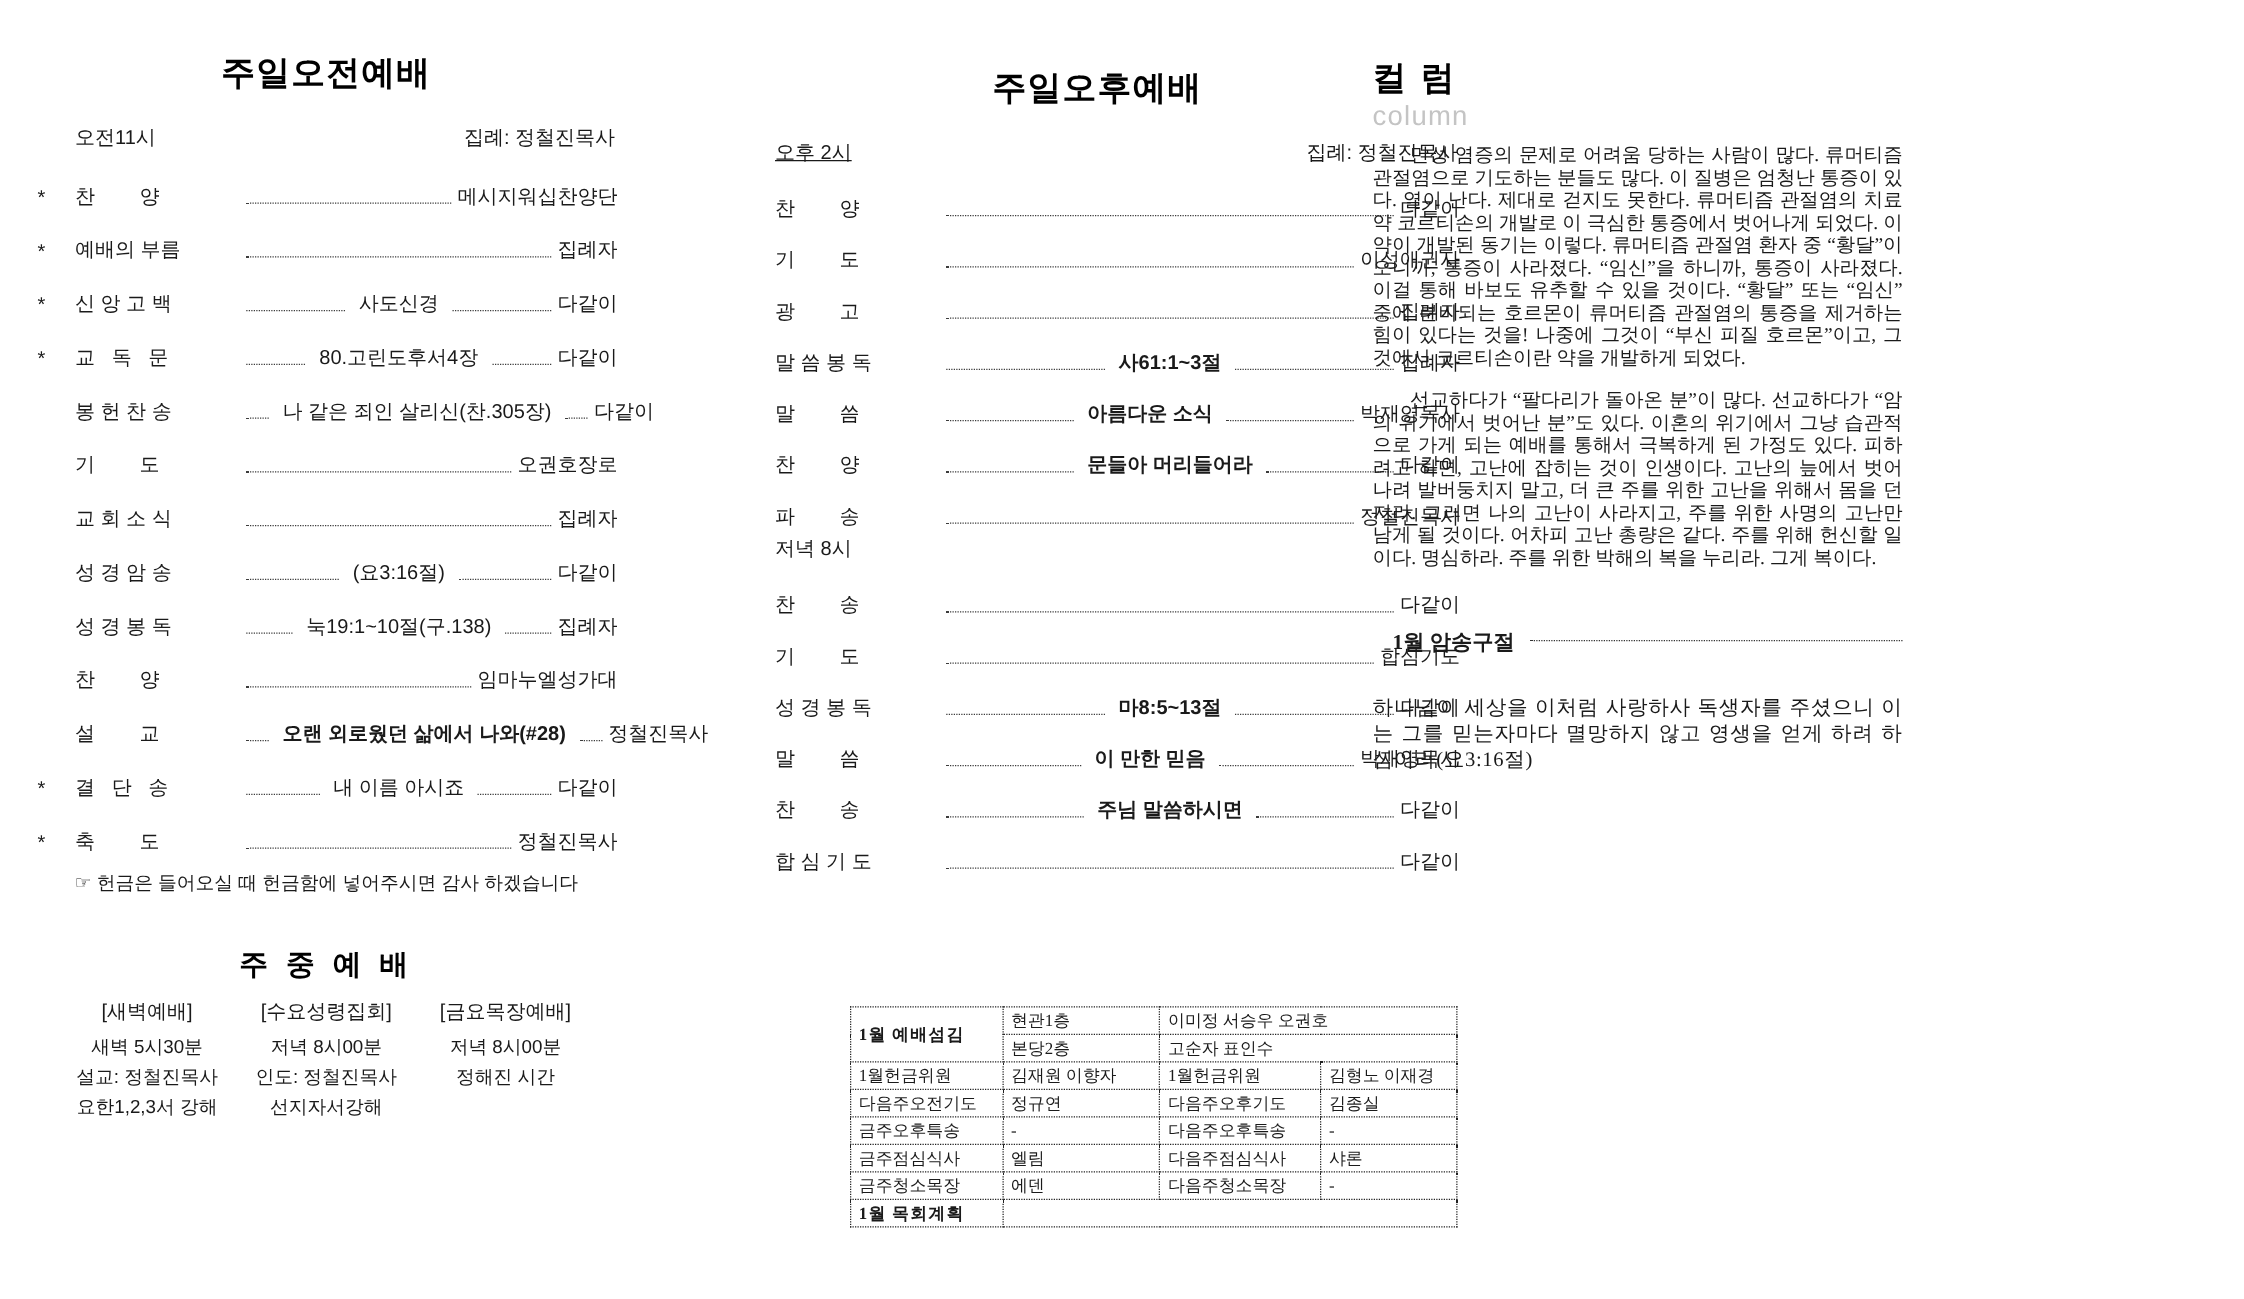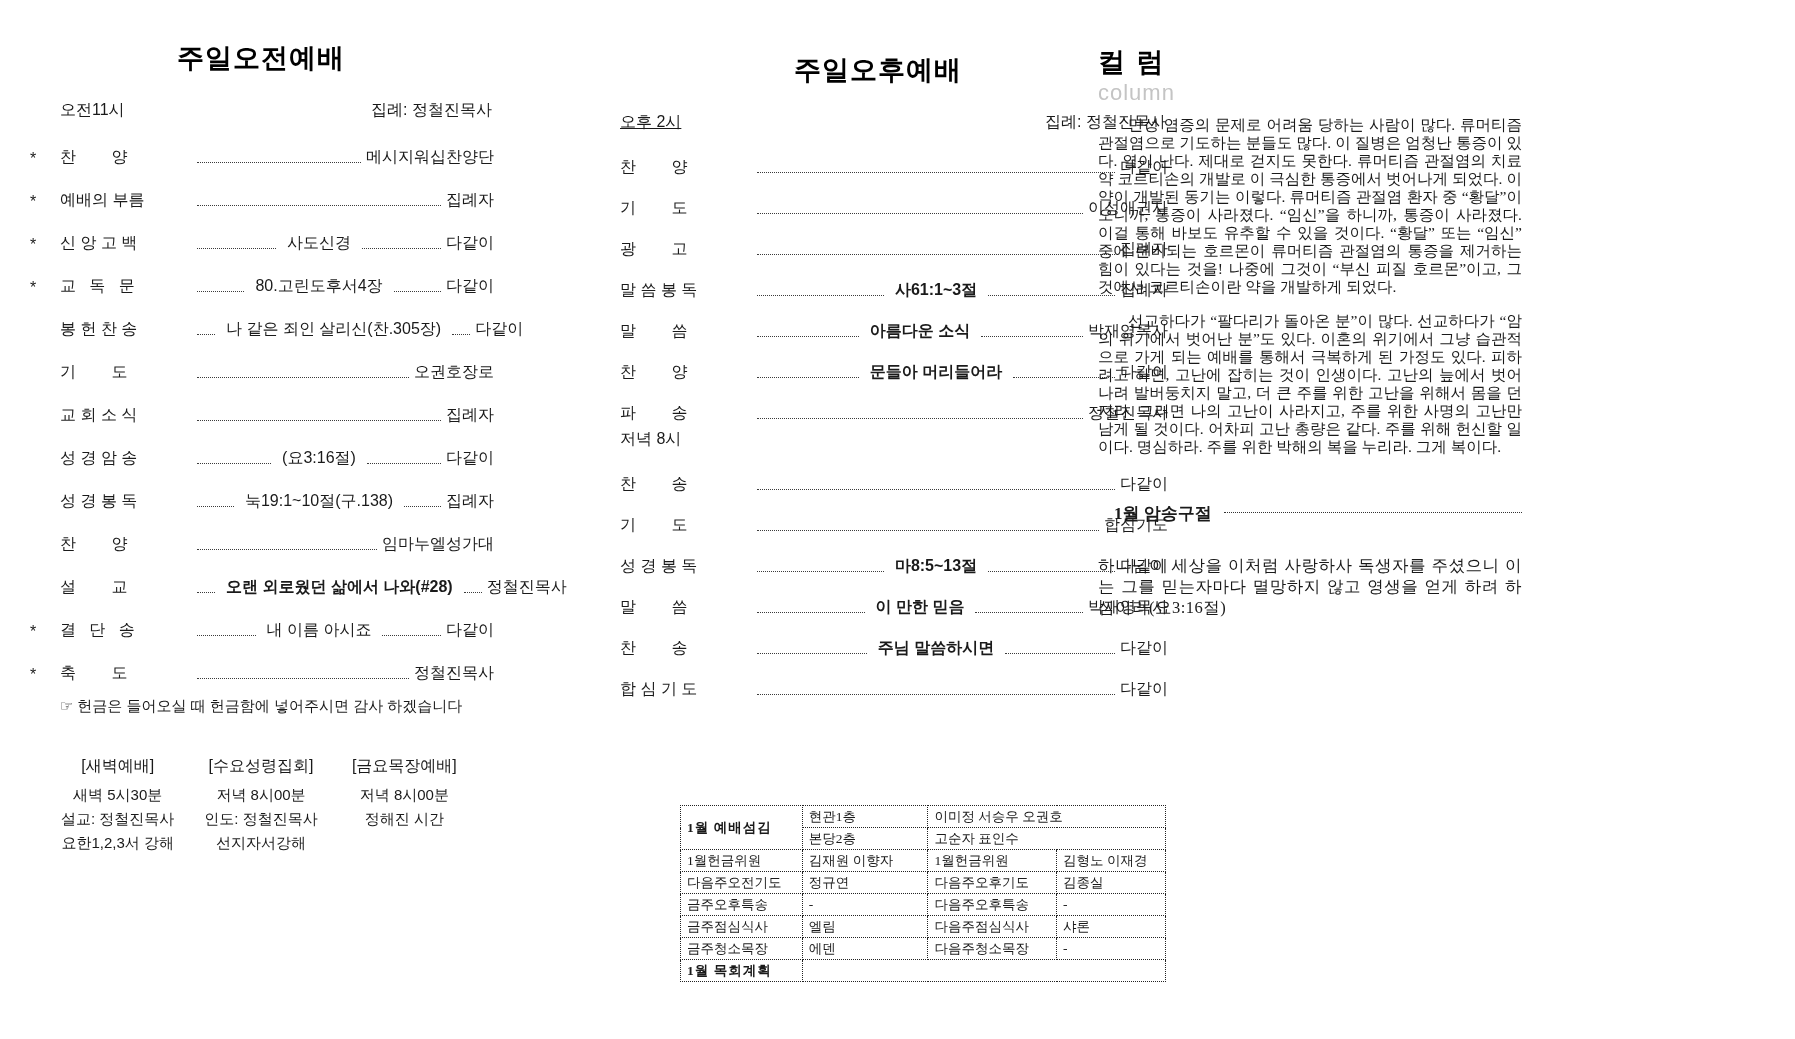--- a/index.html
+++ b/index.html
@@ -187,20 +187,21 @@
         <span class="star">*</span>
         <span class="label">축        도</span>
         <span class="dots"></span>
 
         <span class="right">정철진목사</span>
       </div>
     </div>
   <div class="note">☞ 헌금은 들어오실 때 헌금함에 넣어주시면 감사 하겠습니다</div>
 
   <div class="weekday">
+    <div class="weekday-title">주 중 예 배</div>
     <div class="weekday-cols">
       <div class="weekday-col">
         <div class="hdr">[새벽예배]</div>
         <div class="ln">새벽 5시30분</div>
         <div class="ln">설교: 정철진목사</div>
         <div class="ln">요한1,2,3서 강해</div>
       </div>
       <div class="weekday-col">
         <div class="hdr">[수요성령집회]</div>
         <div class="ln">저녁 8시00분</div>

